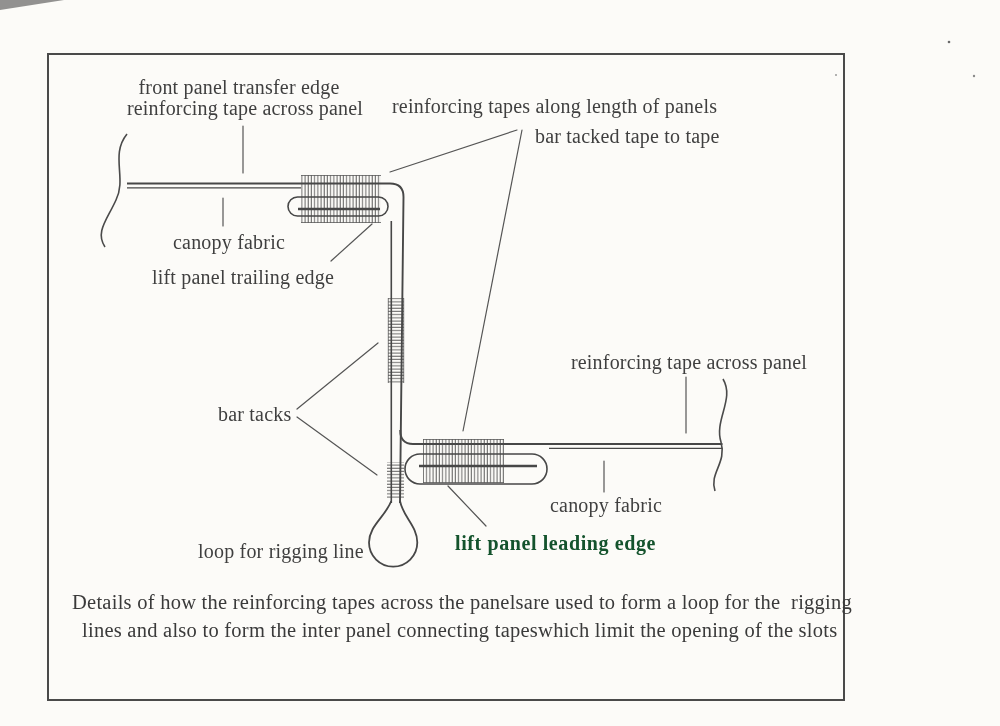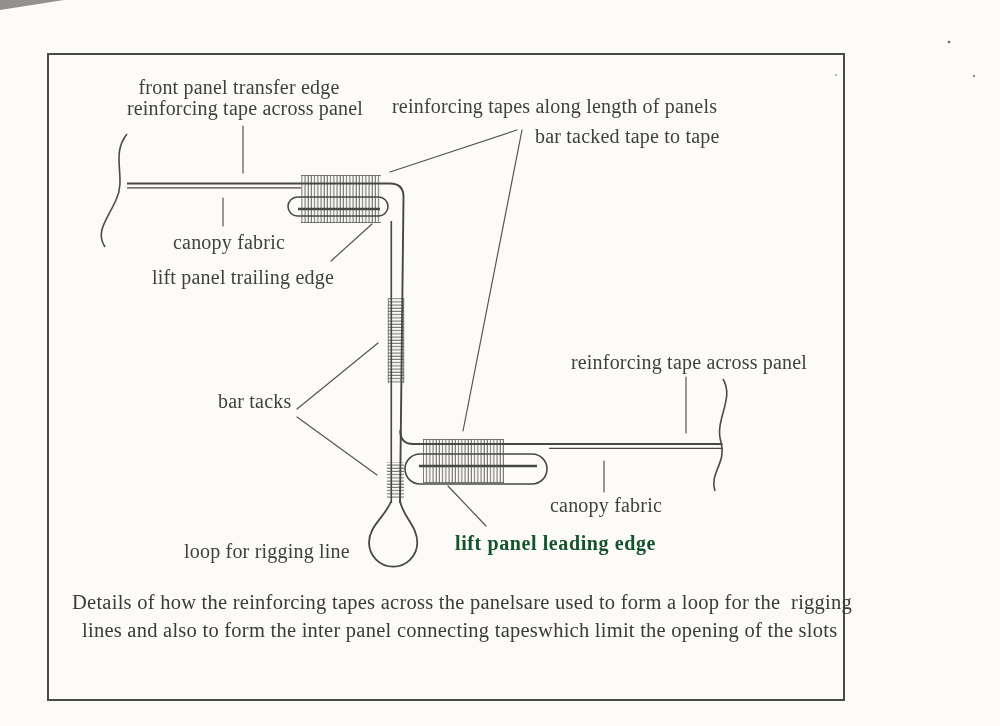--- a/index.html
+++ b/index.html
@@ -111,21 +111,21 @@
     </g>
   </svg>
 
   <div class="lbl centered" style="left:239px;top:76px;">front panel transfer edge</div>
   <div class="lbl centered" style="left:245px;top:97px;">reinforcing tape across panel</div>
   <div class="lbl" style="left:535px;top:125px;">bar tacked tape to tape</div>
   <div class="lbl" style="left:392px;top:95px;">reinforcing tapes along length of panels</div>
   <div class="lbl centered" style="left:229px;top:231px;">canopy fabric</div>
   <div class="lbl" style="left:152px;top:266px;">lift panel trailing edge</div>
   <div class="lbl centered" style="left:689px;top:351px;">reinforcing tape across panel</div>
-  <div class="lbl" style="left:218px;top:390px;">bar tacks</div>
+  <div class="lbl" style="left:218px;top:403px;">bar tacks</div>
   <div class="lbl centered" style="left:606px;top:494px;">canopy fabric</div>
-  <div class="lbl" style="left:184px;top:540px;">loop for rigging line</div>
+  <div class="lbl" style="left:198px;top:540px;">loop for rigging line</div>
   <div class="lbl bold" style="left:455px;top:532px;">lift panel leading edge</div>
 
   <div class="caption-line" style="left:82px;top:618px;">lines and also to form the inter panel connecting tapeswhich limit the opening of the slots</div>
   <div class="caption-line" style="left:72px;top:590px;">Details of how the reinforcing tapes across the panelsare used to form a loop for the  rigging</div>
 
 </div>
 
 </body></html>

